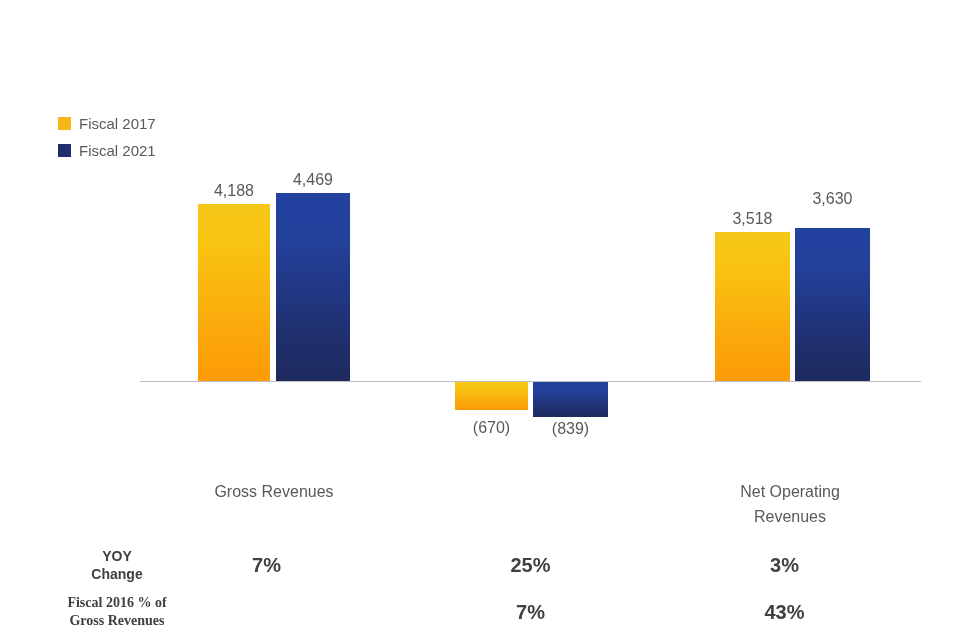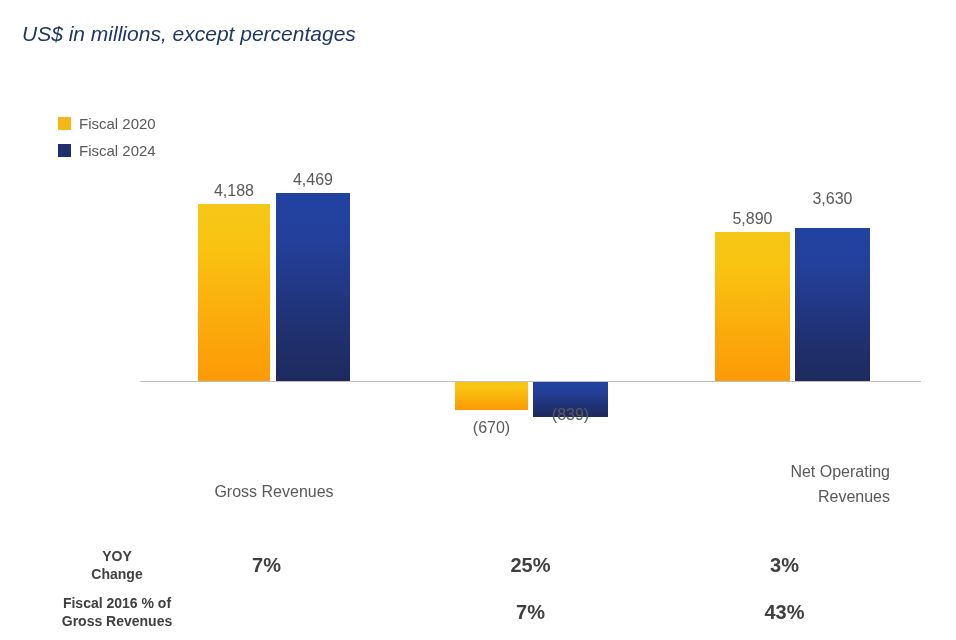--- a/index.html
+++ b/index.html
@@ -122,67 +122,66 @@
     font-weight: bold;
     color: #404040;
     text-align: center;
     white-space: nowrap;
   }
 </style>
 </head>
 <body>
 
 <div id="header">
-  <div id="chart-subtitle">US$ in millions, except percentages</div>
 </div>
 
 <div id="legend">
   <div class="legend-row">
     <span class="legend-swatch" style="background:#F7B718"></span>
-    <span class="legend-label">Fiscal 2020</span>
+    <span class="legend-label">Fiscal 2017</span>
   </div>
   <div class="legend-row">
     <span class="legend-swatch" style="background:#1F2F6E"></span>
-    <span class="legend-label">Fiscal 2024</span>
+    <span class="legend-label">Fiscal 2021</span>
   </div>
 </div>
 
 <div id="plot">
 
   <div id="baseline"></div>
 
   <div class="bar s2015" style="left:198px; top:204px; width:72px; height:177px;"></div>
   <div class="bar-value" style="left:198px; top:182px; width:72px;">4,188</div>
 
   <div class="bar s2016" style="left:276px; top:193px; width:74px; height:188px;"></div>
   <div class="bar-value" style="left:276px; top:171px; width:74px;">4,469</div>
 
   <div class="bar s2015" style="left:455px; top:382px; width:73px; height:28px;"></div>
   <div class="bar-value" style="left:455px; top:419px; width:73px;">(670)</div>
 
   <div class="bar s2016" style="left:533px; top:382px; width:75px; height:35px;"></div>
-  <div class="bar-value" style="left:533px; top:406px; width:75px;text-align:center;">(839)</div>
+  <div class="bar-value" style="left:533px; top:420px; width:75px;text-align:center;">(839)</div>
 
   <div class="bar s2015" style="left:715px; top:232px; width:75px; height:149px;"></div>
-  <div class="bar-value" style="left:715px; top:210px; width:75px;">5,890</div>
+  <div class="bar-value" style="left:715px; top:210px; width:75px;">3,518</div>
 
   <div class="bar s2016" style="left:795px; top:228px; width:75px; height:153px;"></div>
   <div class="bar-value" style="left:795px; top:190px; width:75px;">3,630</div>
 
   <div class="cat-label" style="left:174px; top:479px; width:200px;">Gross Revenues</div>
-  <div class="cat-label" style="left:690px; top:459px; width:200px;text-align:right;">Net Operating
+  <div class="cat-label" style="left:690px; top:479px; width:200px;">Net Operating
 Revenues</div>
 </div>
 
 <div>
 
   <div class="row-label" style="left:57px; top:547px; width:120px;">YOY
 Change</div>
   <div class="row-value" style="left:204px; top:554px; width:125px;">7%</div>
   <div class="row-value" style="left:468px; top:554px; width:125px;text-align:center;">25%</div>
   <div class="row-value" style="left:722px; top:554px; width:125px;">3%</div>
 
-  <div class="row-label" style="left:42px; top:594px; width:150px;">Fiscal 2016 % of
+  <div class="row-label" style="left:42px; top:594px; width:150px;font-family:Liberation Serif, serif;">Fiscal 2016 % of
 Gross Revenues</div>
   <div class="row-value" style="left:204px; top:601px; width:125px;"></div>
   <div class="row-value" style="left:468px; top:601px; width:125px;">7%</div>
   <div class="row-value" style="left:722px; top:601px; width:125px;">43%</div>
 </div>
 
 </body></html>

